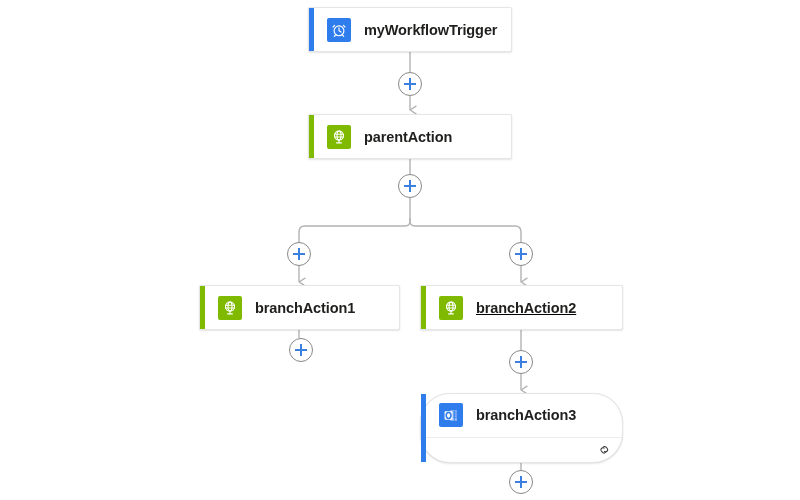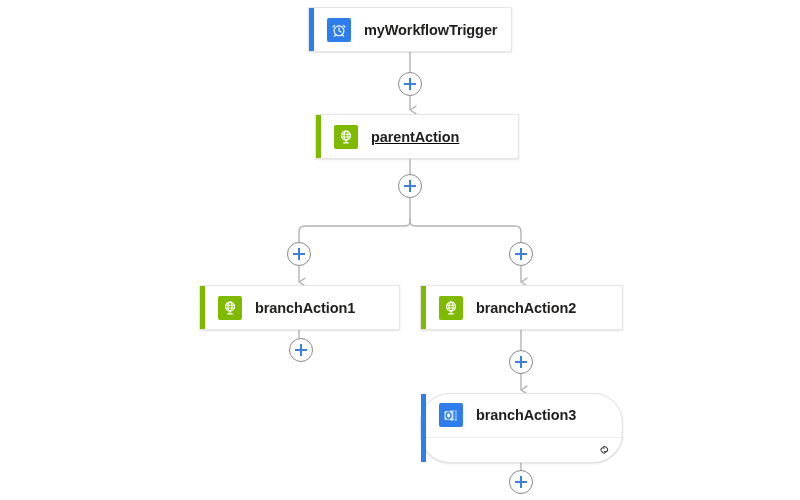--- a/index.html
+++ b/index.html
@@ -170,21 +170,21 @@
             <path d="M12.4 3.4 L14.0 5.0"></path>
             <path d="M4.4 13.1 L3.3 14.3"></path>
             <path d="M11.6 13.1 L12.7 14.3"></path>
           </g>
         </svg>
       </span>
       <span class="node-title">myWorkflowTrigger</span>
     </div>
   </div>
 
-  <div class="node green" style="left:315px; top:114px; width:204px; height:45px;text-decoration:underline;">
+  <div class="node green" style="left:308px; top:114px; width:204px; height:45px;">
     <span class="accent"></span>
     <div class="node-header">
       <span class="node-icon green">
         <svg width="16" height="16" viewBox="0 0 16 16">
           <g fill="none" stroke="#ffffff" stroke-width="1.1" stroke-linecap="round">
             <circle cx="8" cy="6.6" r="4.5"></circle>
             <ellipse cx="8" cy="6.6" rx="2.0" ry="4.5"></ellipse>
             <path d="M3.6 5.2 L12.4 5.2"></path>
             <path d="M3.6 8.0 L12.4 8.0"></path>
             <path d="M8 11.1 L8 13.6"></path>
@@ -208,21 +208,21 @@
             <path d="M3.6 8.0 L12.4 8.0"></path>
             <path d="M8 11.1 L8 13.6"></path>
             <path d="M5.6 13.9 L10.4 13.9"></path>
           </g>
         </svg>
       </span>
       <span class="node-title">branchAction1</span>
     </div>
   </div>
 
-  <div class="node green" style="left:420px; top:285px; width:203px; height:45px;">
+  <div class="node green" style="left:420px; top:285px; width:203px; height:45px;text-decoration:underline;">
     <span class="accent"></span>
     <div class="node-header">
       <span class="node-icon green">
         <svg width="16" height="16" viewBox="0 0 16 16">
           <g fill="none" stroke="#ffffff" stroke-width="1.1" stroke-linecap="round">
             <circle cx="8" cy="6.6" r="4.5"></circle>
             <ellipse cx="8" cy="6.6" rx="2.0" ry="4.5"></ellipse>
             <path d="M3.6 5.2 L12.4 5.2"></path>
             <path d="M3.6 8.0 L12.4 8.0"></path>
             <path d="M8 11.1 L8 13.6"></path>

